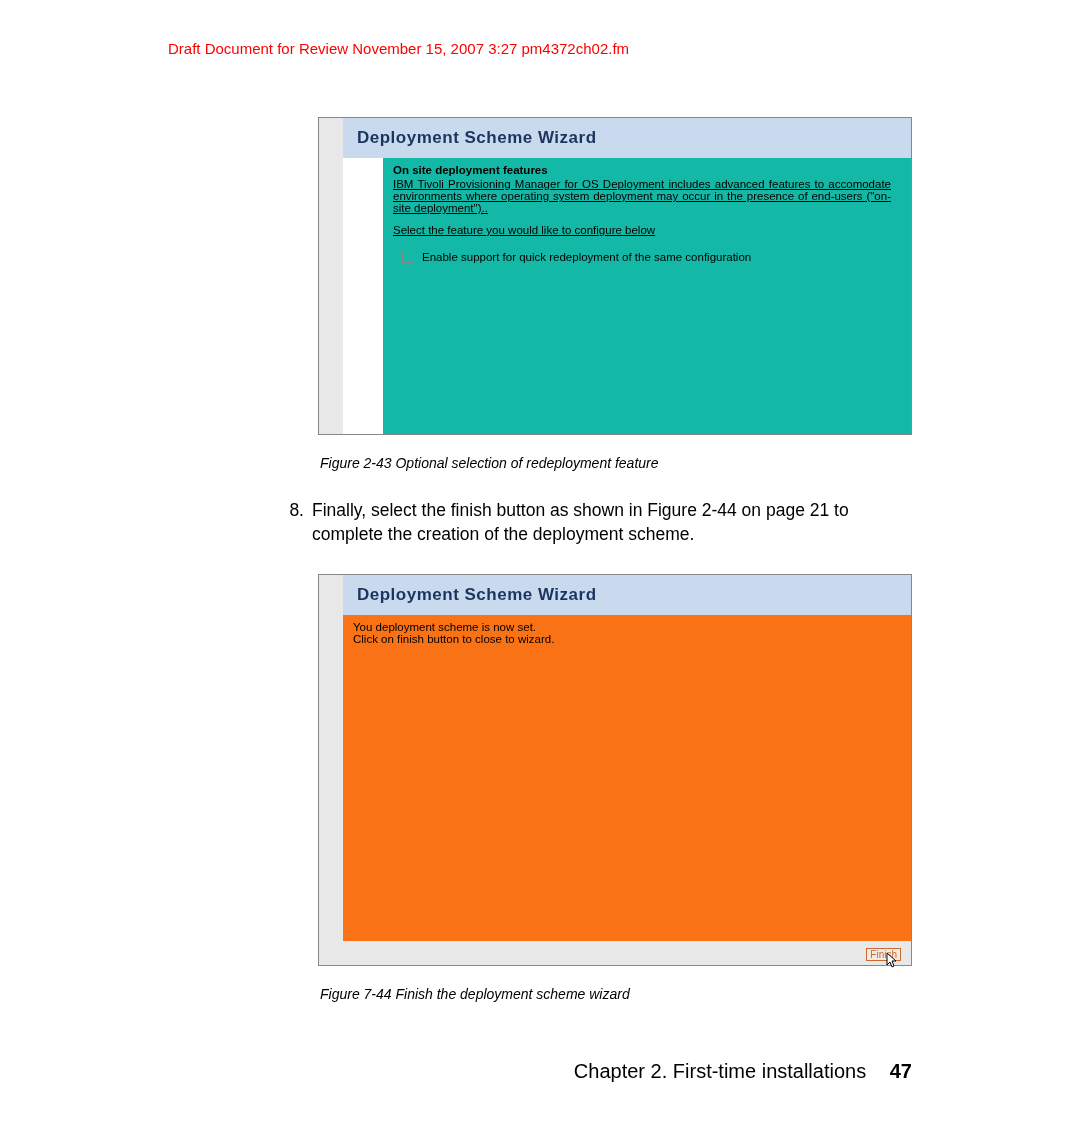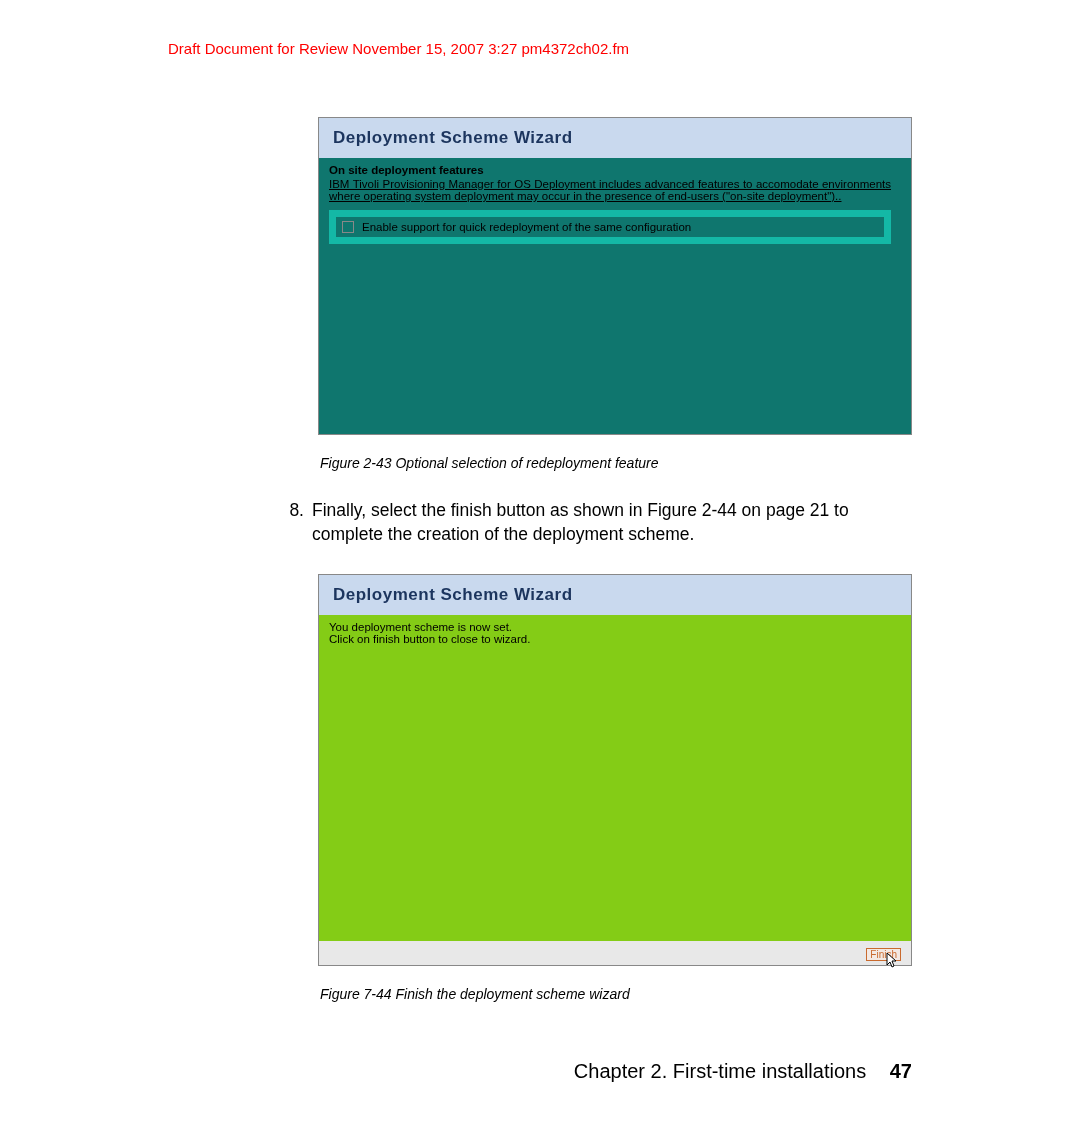--- a/index.html
+++ b/index.html
@@ -27,21 +27,20 @@
   .header-right { color: #f00; font-weight: normal;}
   .fig-block {
     margin: 60px 168px 0 318px;
   }
   .wizard {
     border: 1px solid #888;
     background: #fff;
   }
   .wizard-body-row {
     display: flex;
-    flex-direction: column;
   }
   .wizard-left {
     width: 24px;
     background: #e8e8e8;
   }
   .wizard-title {
     background: #c9d9ee;
     color: #1c355e;
     font-family: Verdana, Geneva, sans-serif;
     font-weight: bold;
@@ -49,37 +48,38 @@
     padding: 10px 14px;
     letter-spacing: 0.5px;
   }
   .wizard-content {
     padding: 6px 20px 10px 10px;
     font-family: Verdana, Geneva, sans-serif;
     font-size: 11.5px;
     color: #000;
     flex: 1;
     min-height: 260px;
-    background: #0f766e;
+    background: #14b8a6;
+    margin-left: 40px;
   }
   .wizard-content .sub {
     font-weight: bold;
     margin-bottom: 2px;
   }
   .wizard-content p {
     margin: 0 0 8px 0;
     text-align: justify;
     text-decoration: underline;
   }
   .wizard-content .para2 {
     margin-top: 10px;
   }
   .checkbox-row {
     margin-top: 8px;
-    border: 7px solid #14b8a6;
+    border: 3px solid #14b8a6;
     padding: 4px 6px;
     display: flex;
     align-items: center;
     font-size: 11.5px;
   }
   .checkbox-row .box {
     width: 10px; height: 10px;
     border: 1px solid #888;
     margin-right: 8px;
     display: inline-block;
@@ -104,21 +104,21 @@
   .fig-block2 {
     margin: 28px 168px 0 318px;
   }
   .wizard2-content {
     padding: 6px 20px 10px 10px;
     font-family: Verdana, Geneva, sans-serif;
     font-size: 11.5px;
     color: #000;
     flex: 1;
     min-height: 310px;
-    background: #84cc16;
+    background: #f97316;
   }
   .wizard-footer {
     background: #e8e8e8;
     padding: 3px 10px 3px 10px;
     text-align: right;
     position: relative;
   }
   .finish-btn {
     display: inline-block;
     border: 1px solid #c96a2e;
@@ -159,20 +159,21 @@
 
   <div class="fig-block">
     <div class="wizard">
       <div class="wizard-body-row">
         <div class="wizard-left"></div>
         <div style="flex:1">
           <div class="wizard-title">Deployment Scheme Wizard</div>
           <div class="wizard-content">
             <div class="sub">On site deployment features</div>
             <p>IBM Tivoli Provisioning Manager for OS Deployment includes advanced features to accomodate environments where operating system deployment may occur in the presence of end-users ("on-site deployment")..</p>
+            <p class="para2">Select the feature you would like to configure below</p>
             <div class="checkbox-row">
               <span class="box"></span>
               <span>Enable support for quick redeployment of the same configuration</span>
             </div>
           </div>
         </div>
       </div>
     </div>
     <div class="caption">Figure 2-43   Optional selection of redeployment feature</div>
   </div>

